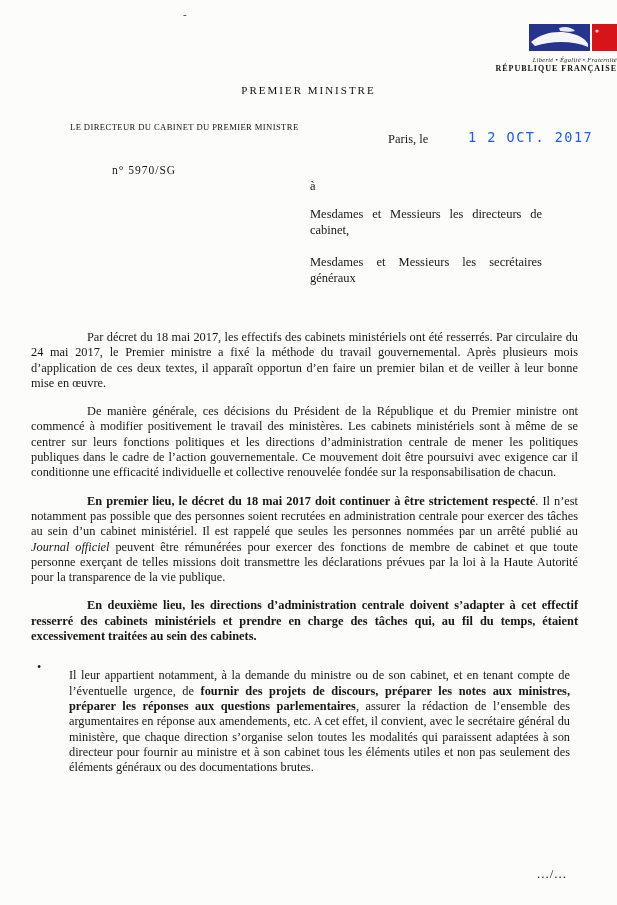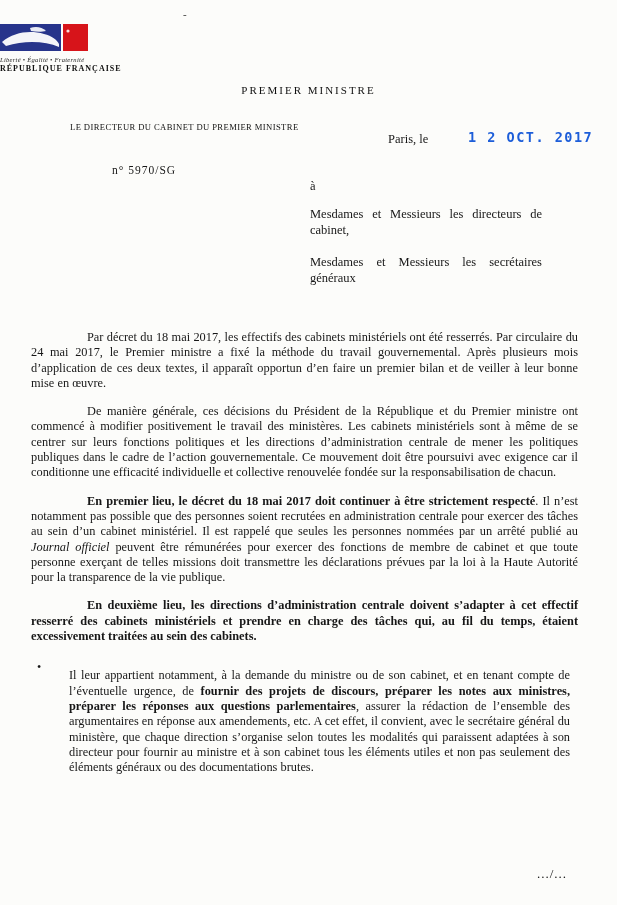--- a/index.html
+++ b/index.html
@@ -10,21 +10,21 @@
     background:#fcfcfa;
     font-family:"Liberation Serif", serif;
     color:#171717;
     overflow:hidden;
   }
   .abs { position:absolute; }
 
   
   .top-mark { left:183px; top:8px; font-size:11px; color:#333; }
 
-  .emblem-wrap { left:0; right:0; top:24px; text-align:left; }
+  .emblem-wrap { left:0; right:0; top:24px; text-align:right; }
   .emblem-flag { display:inline-block; }
   .emblem-motto {
     font-size:6.5px; font-style:italic; color:#222;
     letter-spacing:.3px; margin-top:1px;
   }
   .emblem-republic {
     font-size:8px; font-weight:bold; letter-spacing:1px; color:#111;
     margin-top:1px;
   }
   .institution {
@@ -32,21 +32,21 @@
     font-size:11px; letter-spacing:2px; color:#111;
   }
   .sender {
     left:70px; top:122px;
     font-size:8.6px; letter-spacing:.4px; color:#111;
   }
   .place-date { left:388px; top:132px; font-size:12.5px; }
   .date-stamp {
     left:468px; top:129px;
     font-family:"DejaVu Sans Mono", monospace;
-    font-weight:bold; font-size:13.5px; letter-spacing:1.5px;
+    font-weight:normal; font-size:13.5px; letter-spacing:1.5px;
     color:#1d5ed9;
     white-space:nowrap;
   }
   .reference { left:112px; top:164px; font-size:11.5px; letter-spacing:1px; }
   .salutation-to { left:310px; top:179px; font-size:12.5px; }
   .recipients { left:310px; top:207px; width:232px; font-size:12.5px; }
   .recipients .recipient {
     text-align:justify; line-height:15.5px; margin:0 0 17px 0;
   }
 

